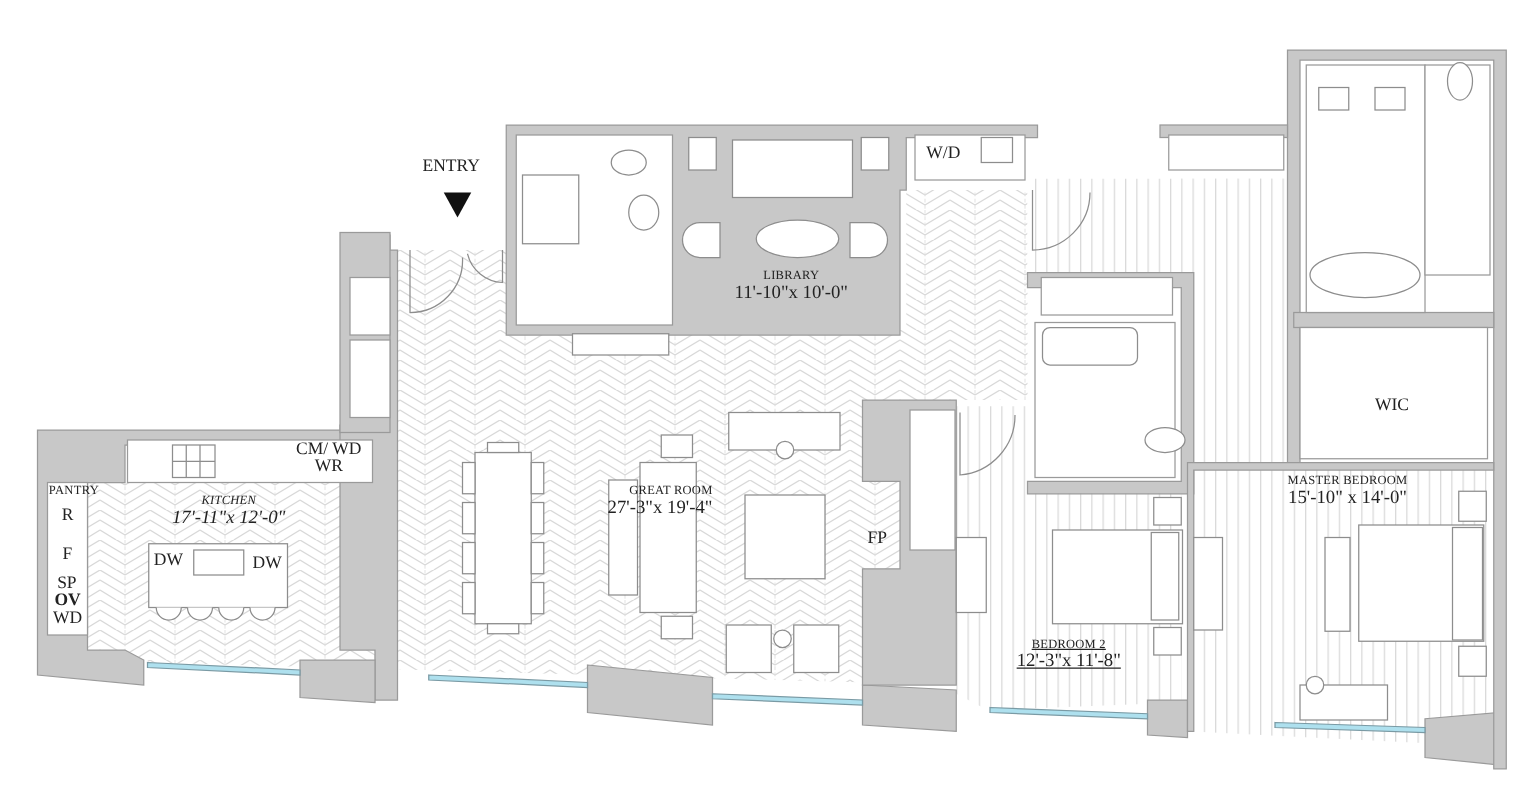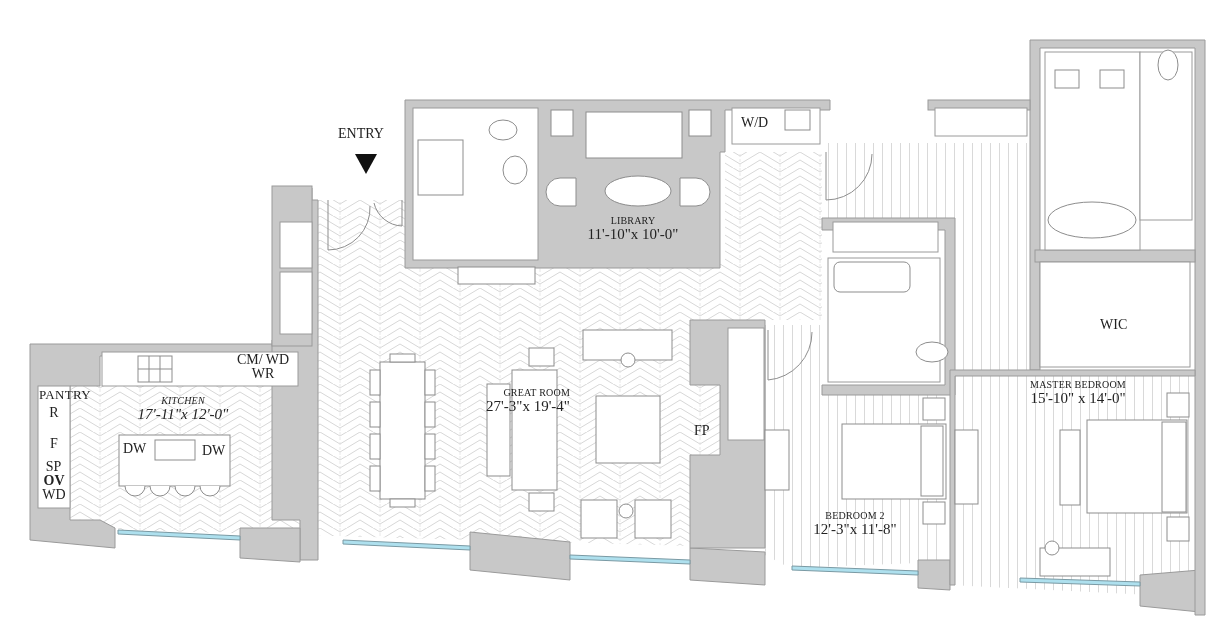--- a/index.html
+++ b/index.html
@@ -2,21 +2,21 @@
 <html><head>
 <meta charset="utf-8">
 <style>
   html, body { margin:0; padding:0; background:#ffffff; }
   body { width:1222px; height:632px; position:relative; overflow:hidden; font-family:"DejaVu Serif","Liberation Serif",serif; }
   #plan { position:absolute; left:0; top:0; width:1222px; height:632px; }
   .lbl { position:absolute; color:#222; font-family:"Liberation Serif","DejaVu Serif",serif; text-align:center; white-space:nowrap; line-height:1.05; }
   .room-name { font-size:10px; letter-spacing:0.2px; }
   .room-dim { font-size:15px; }
   .small { font-size:14px; }
-  .tiny { font-size:13px; letter-spacing:0.3px; }
+  .tiny { font-size:10px; letter-spacing:0.3px; }
   .entry-arrow { position:absolute; width:0; height:0; border-left:11px solid transparent; border-right:11px solid transparent; border-top:20px solid #111; }
 </style>
 </head>
 <body>
 
 <svg id="plan" viewBox="0 0 1222 632" xmlns="http://www.w3.org/2000/svg">
   <defs>
     <pattern id="herring" width="40" height="24" patternUnits="userSpaceOnUse">
       <rect width="40" height="24" fill="#ffffff"></rect>
       <path d="M0 0 L20 12 M0 8 L20 20 M0 16 L13 24 M0 -8 L20 4 M20 12 L40 0 M20 20 L40 8 M20 4 L40 -8 M27 24 L40 16" stroke="#d8d8d8" stroke-width="1" fill="none"></path>
@@ -181,21 +181,21 @@
 <div class="lbl" style="left:440px;top:388px;width:130px;text-align:right;">
   <div class="room-name">GREAT ROOM</div>
   <div class="room-dim">27'-3"x  19'-4"</div>
 </div>
 
 <div class="lbl" style="left:568px;top:216px;width:130px;">
   <div class="room-name">LIBRARY</div>
   <div class="room-dim">11'-10"x  10'-0"</div>
 </div>
 
-<div class="lbl" style="left:800px;top:511px;width:110px;">
+<div class="lbl" style="left:800px;top:511px;width:110px;text-decoration:underline;">
   <div class="room-name">BEDROOM 2</div>
   <div class="room-dim">12'-3"x  11'-8"</div>
 </div>
 
 <div class="lbl" style="left:998px;top:380px;width:160px;">
   <div class="room-name">MASTER BEDROOM</div>
   <div class="room-dim">15'-10" x 14'-0"</div>
 </div>
 
 <div class="lbl small" style="left:1100px;top:318px;text-align:center;">WIC</div>

